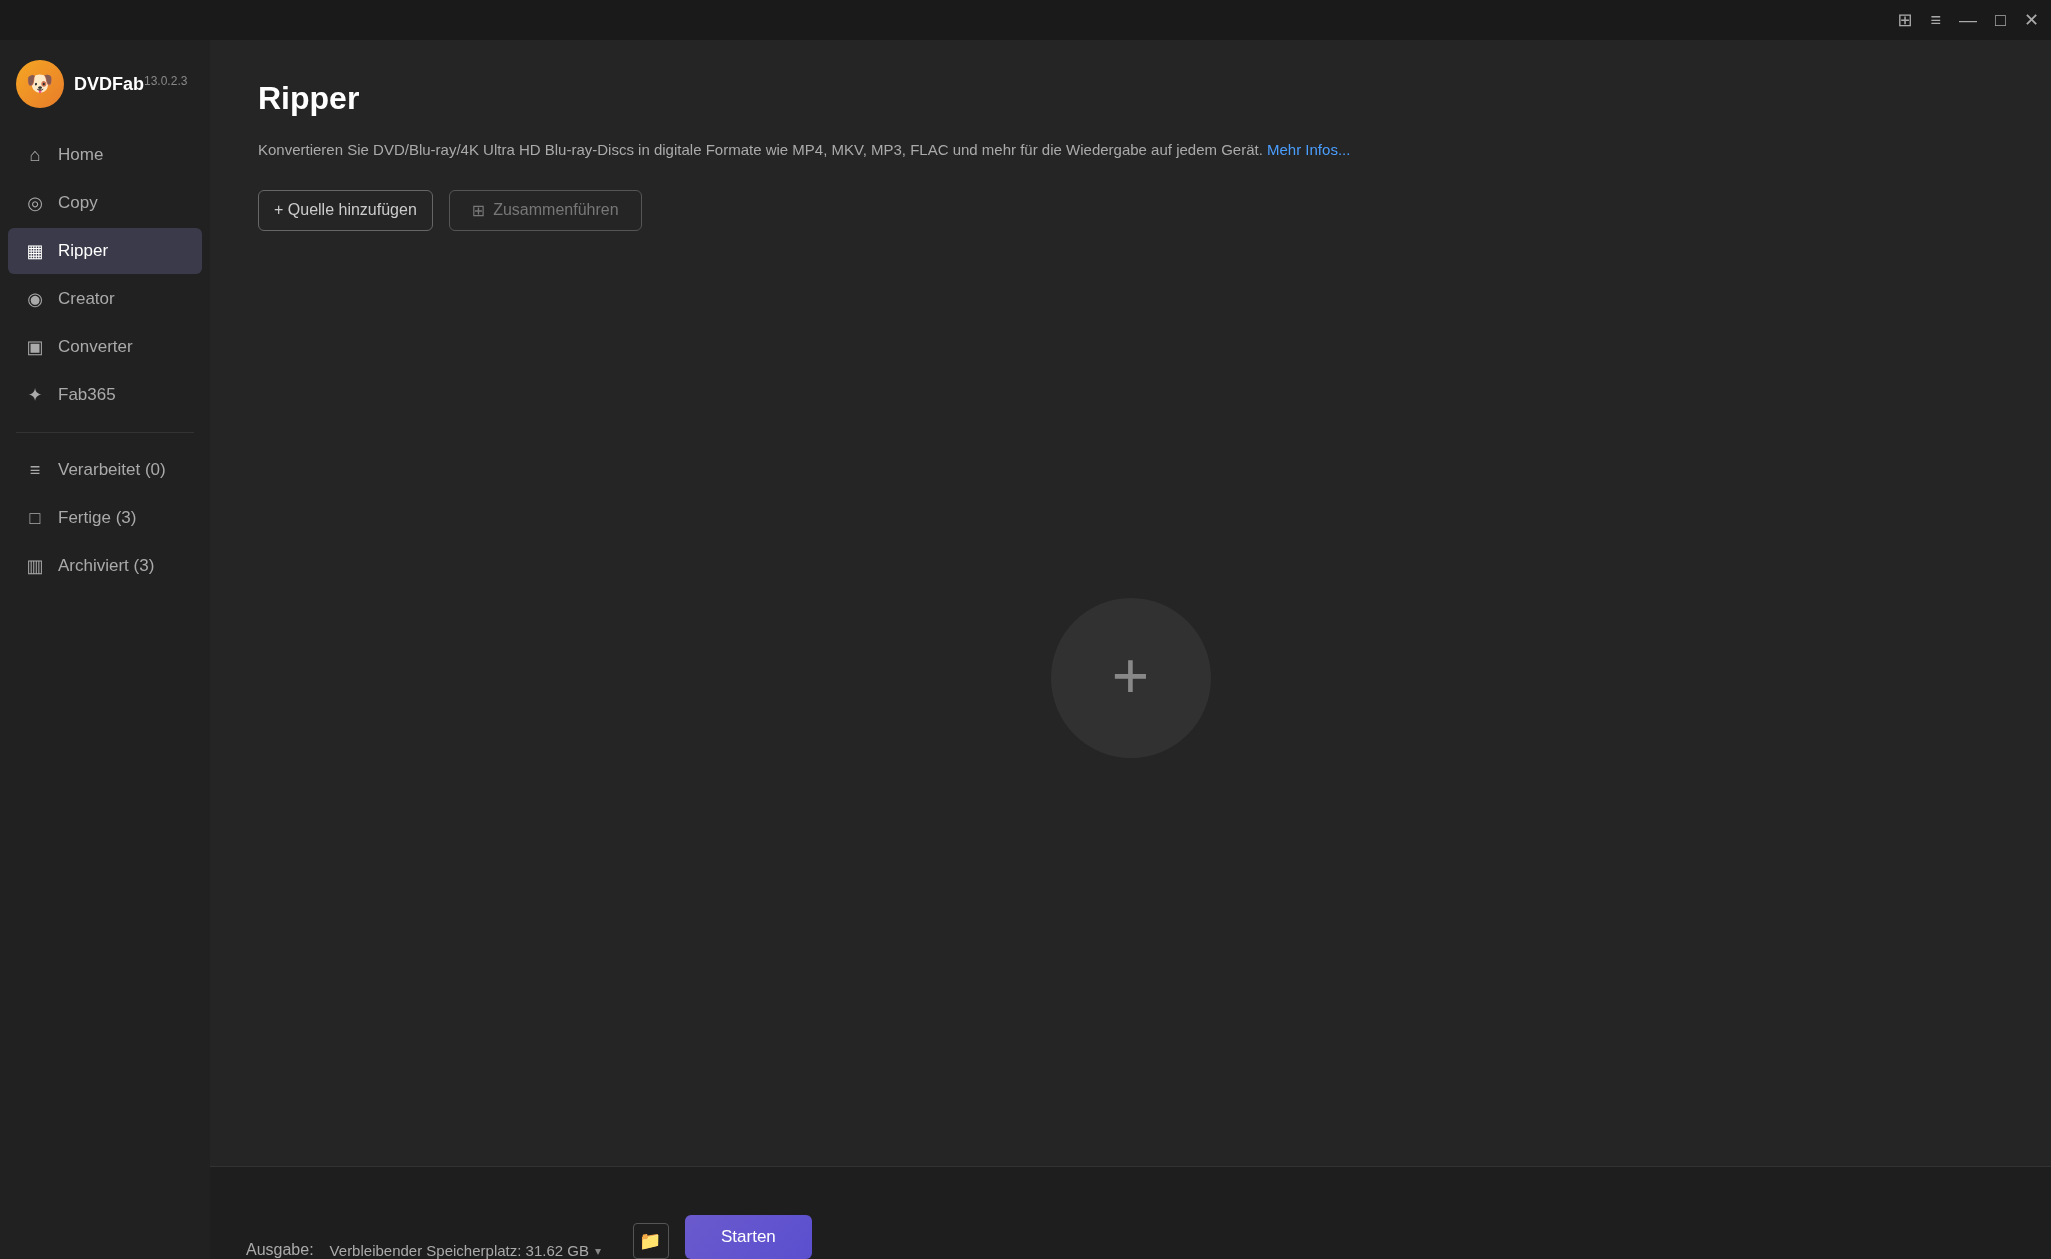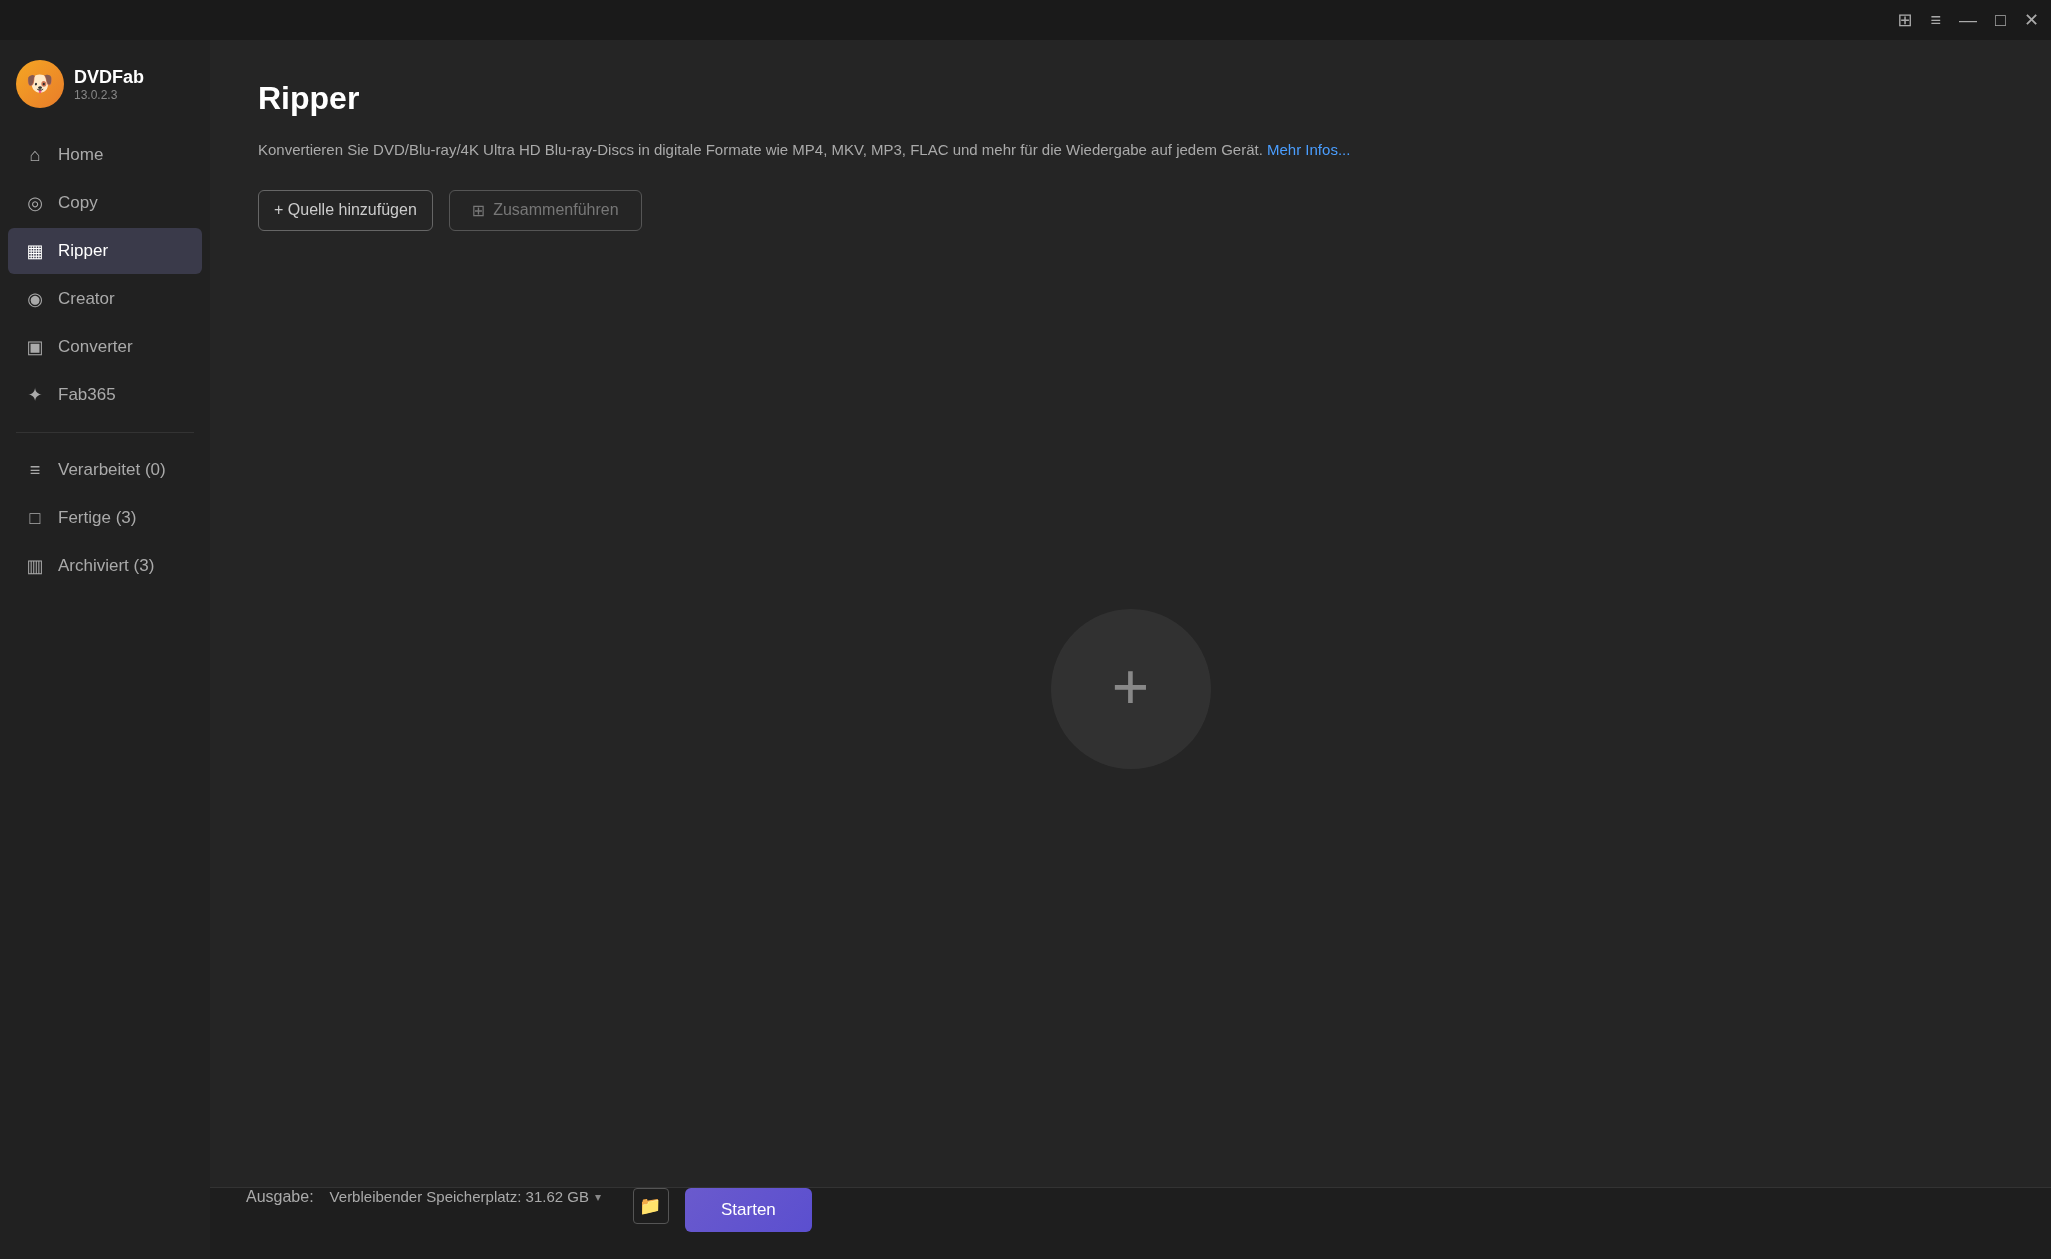--- a/index.html
+++ b/index.html
@@ -63,21 +63,20 @@
       display: flex;
       align-items: center;
       justify-content: center;
       font-size: 22px;
       color: #fff;
       font-weight: bold;
       flex-shrink: 0;
     }
     .logo-text {
       display: flex;
-      flex-direction: column;
     }
     .logo-name {
       font-size: 18px;
       font-weight: bold;
       color: #fff;
     }
     .logo-version {
       font-size: 12px;
       color: #888;
     }
@@ -216,25 +215,25 @@
     }
     .drop-hint {
       font-size: 16px;
       color: #888;
       text-align: center;
       max-width: 800px;
     }
 
     
     .bottom-bar {
-      height: 72px;
+      height: 93px;
       background: #1e1e1e;
       border-top: 1px solid #333;
       display: flex;
-      align-items: flex-start;
+      align-items: flex-end;
       padding: 0 36px;
       gap: 16px;
       flex-shrink: 0;
     }
     .output-label {
       color: #aaa;
       font-size: 16px;
       flex-shrink: 0;
     }
     .output-path {

